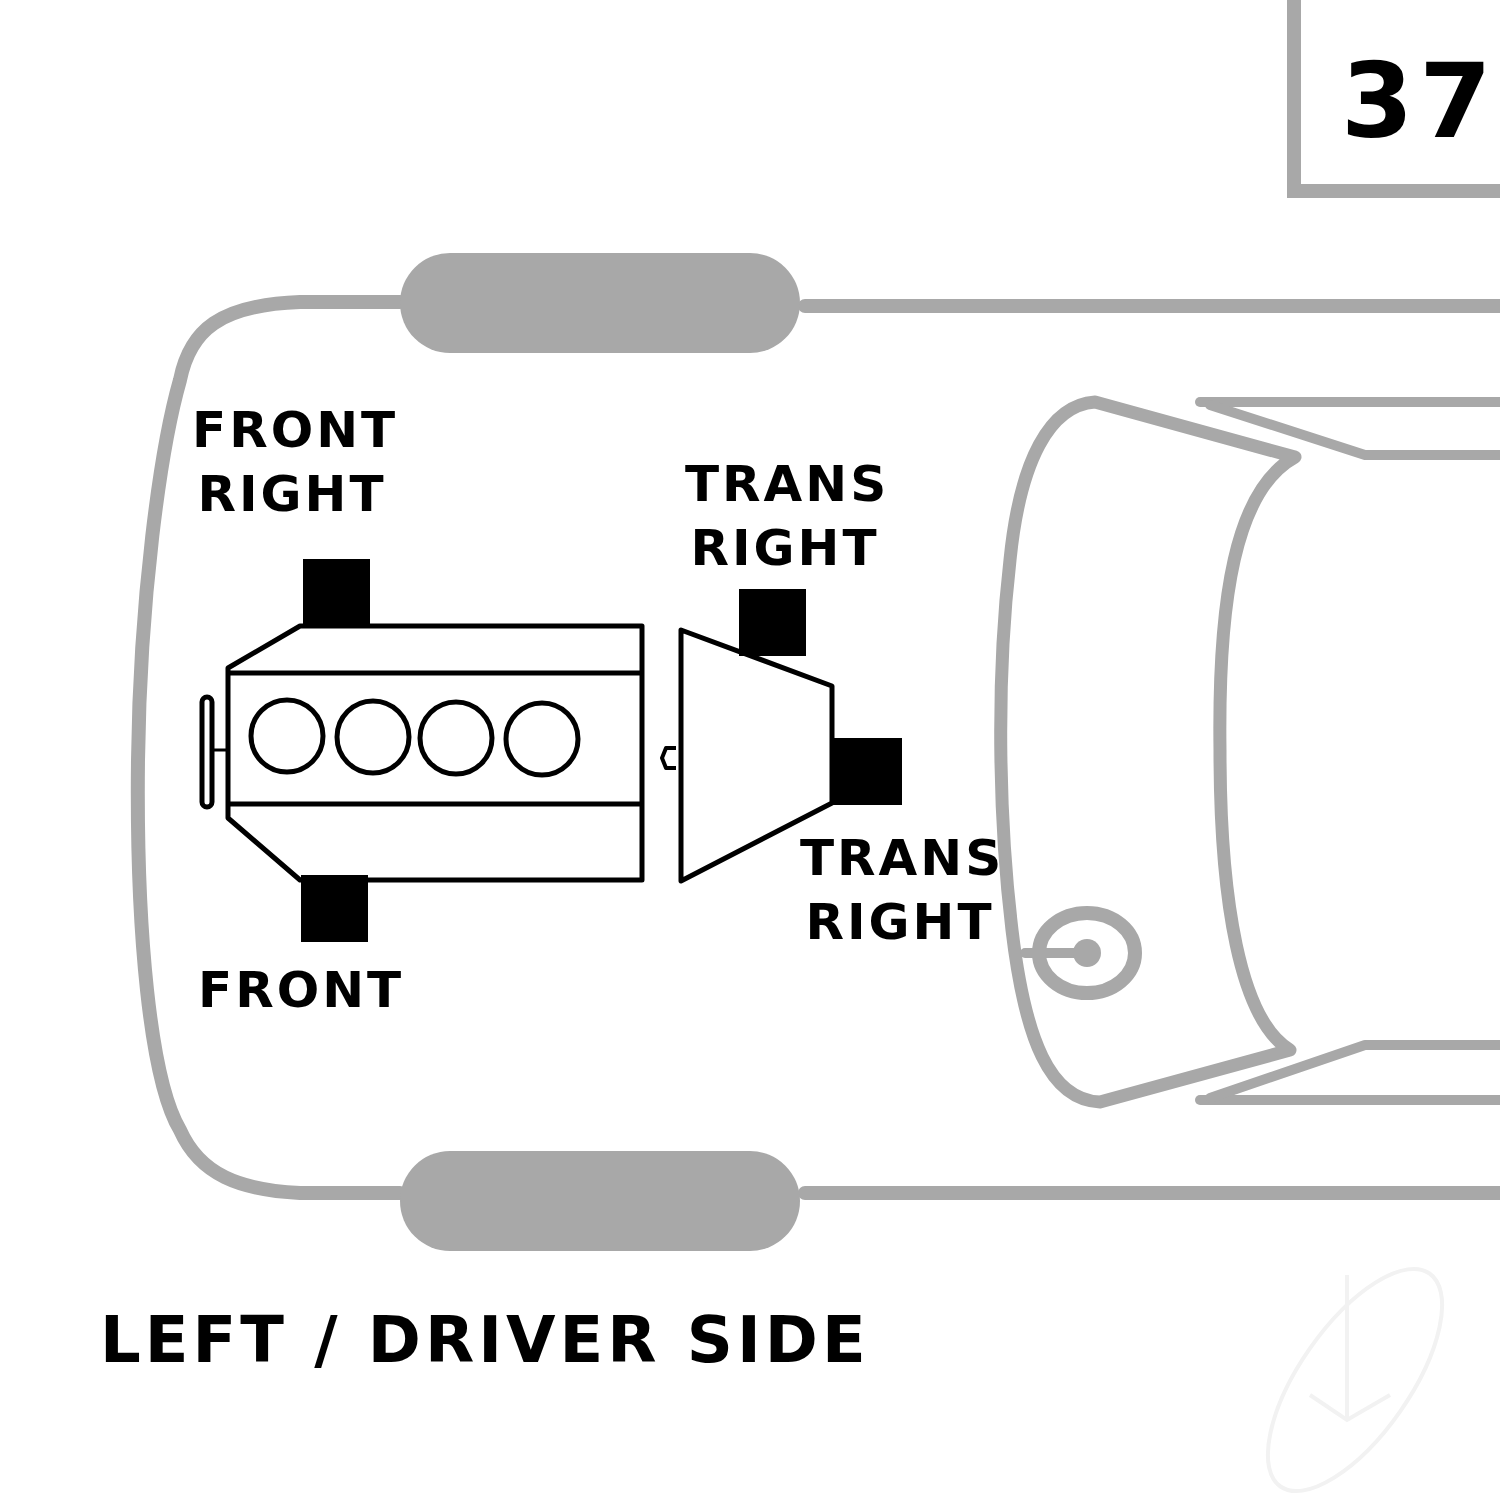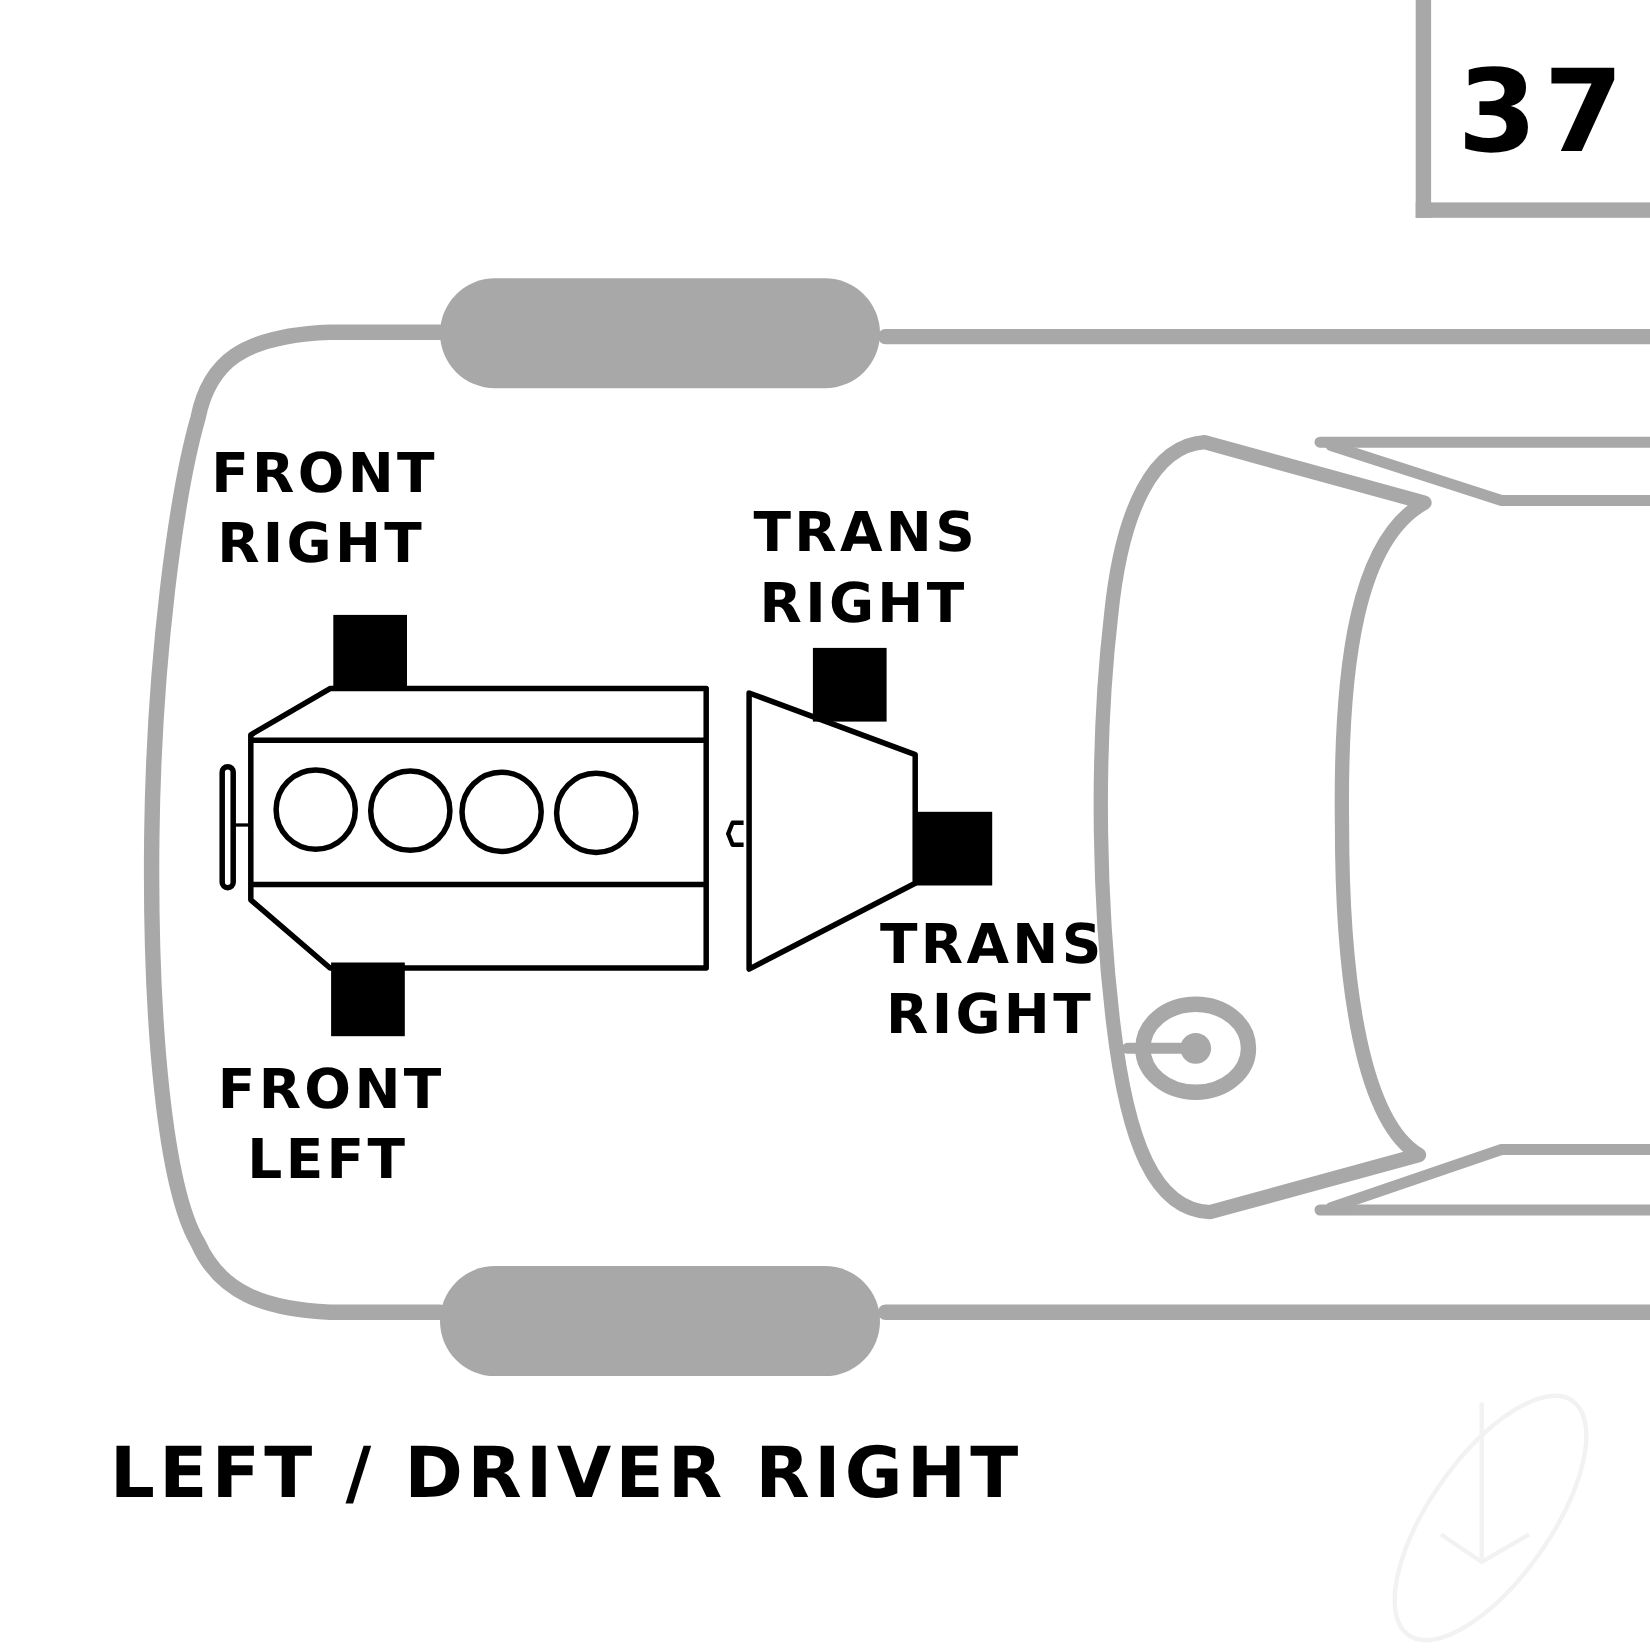--- a/index.html
+++ b/index.html
@@ -8,21 +8,21 @@
   .lbl {
     position: absolute;
     font-family: "DejaVu Sans", sans-serif;
     font-weight: bold;
     color: #000;
     white-space: nowrap;
     letter-spacing: 3px;
   }
   .side-title { font-size: 64px; letter-spacing: 4px; }
   .mount-lbl { font-size: 50px; line-height: 64px; text-align: center; }
-  .num { font-size: 104px; letter-spacing: 6px; }
+  .num { font-size: 104px; letter-spacing: 6px; margin-left: 16px; }
   .numbox {
     position: absolute; left: 1287px; top: -10px; width: 230px; height: 208px;
     border-left: 14px solid #a8a8a8; border-bottom: 14px solid #a8a8a8;
     box-sizing: border-box;
   }
 </style>
 </head>
 <body>
 
 <div class="canvas">
@@ -73,29 +73,28 @@
 
     <g fill="none" stroke="#f2f2f2" stroke-width="4">
       <ellipse cx="1355" cy="1380" rx="55" ry="130" transform="rotate(35 1355 1380)"></ellipse>
       <path d="M1347 1275 L1347 1420 M1310 1395 L1347 1420 L1390 1395"></path>
     </g>
   </svg>
 
   <div class="numbox"></div>
   <div class="lbl num" style="left:1325px; top:40px;">37</div>
 
-  <div class="lbl side-title" style="left:100px; top:1303px;">LEFT / DRIVER RIGHT</div>
+  <div class="lbl side-title" style="left:100px; top:1303px;">LEFT / DRIVER SIDE</div>
 
   <div class="lbl mount-lbl" style="left:192px; top:398px; width:200px;">
     <div>FRONT</div>
     <div>RIGHT</div>
   </div>
   <div class="lbl mount-lbl" style="left:198px; top:958px; width:200px;">
     <div>FRONT</div>
-    <div>LEFT</div>
   </div>
   <div class="lbl mount-lbl" style="left:685px; top:452px; width:200px;">
     <div>TRANS</div>
     <div>RIGHT</div>
   </div>
   <div class="lbl mount-lbl" style="left:800px; top:826px; width:200px;">
     <div>TRANS</div>
     <div>RIGHT</div>
   </div>
 </div>

